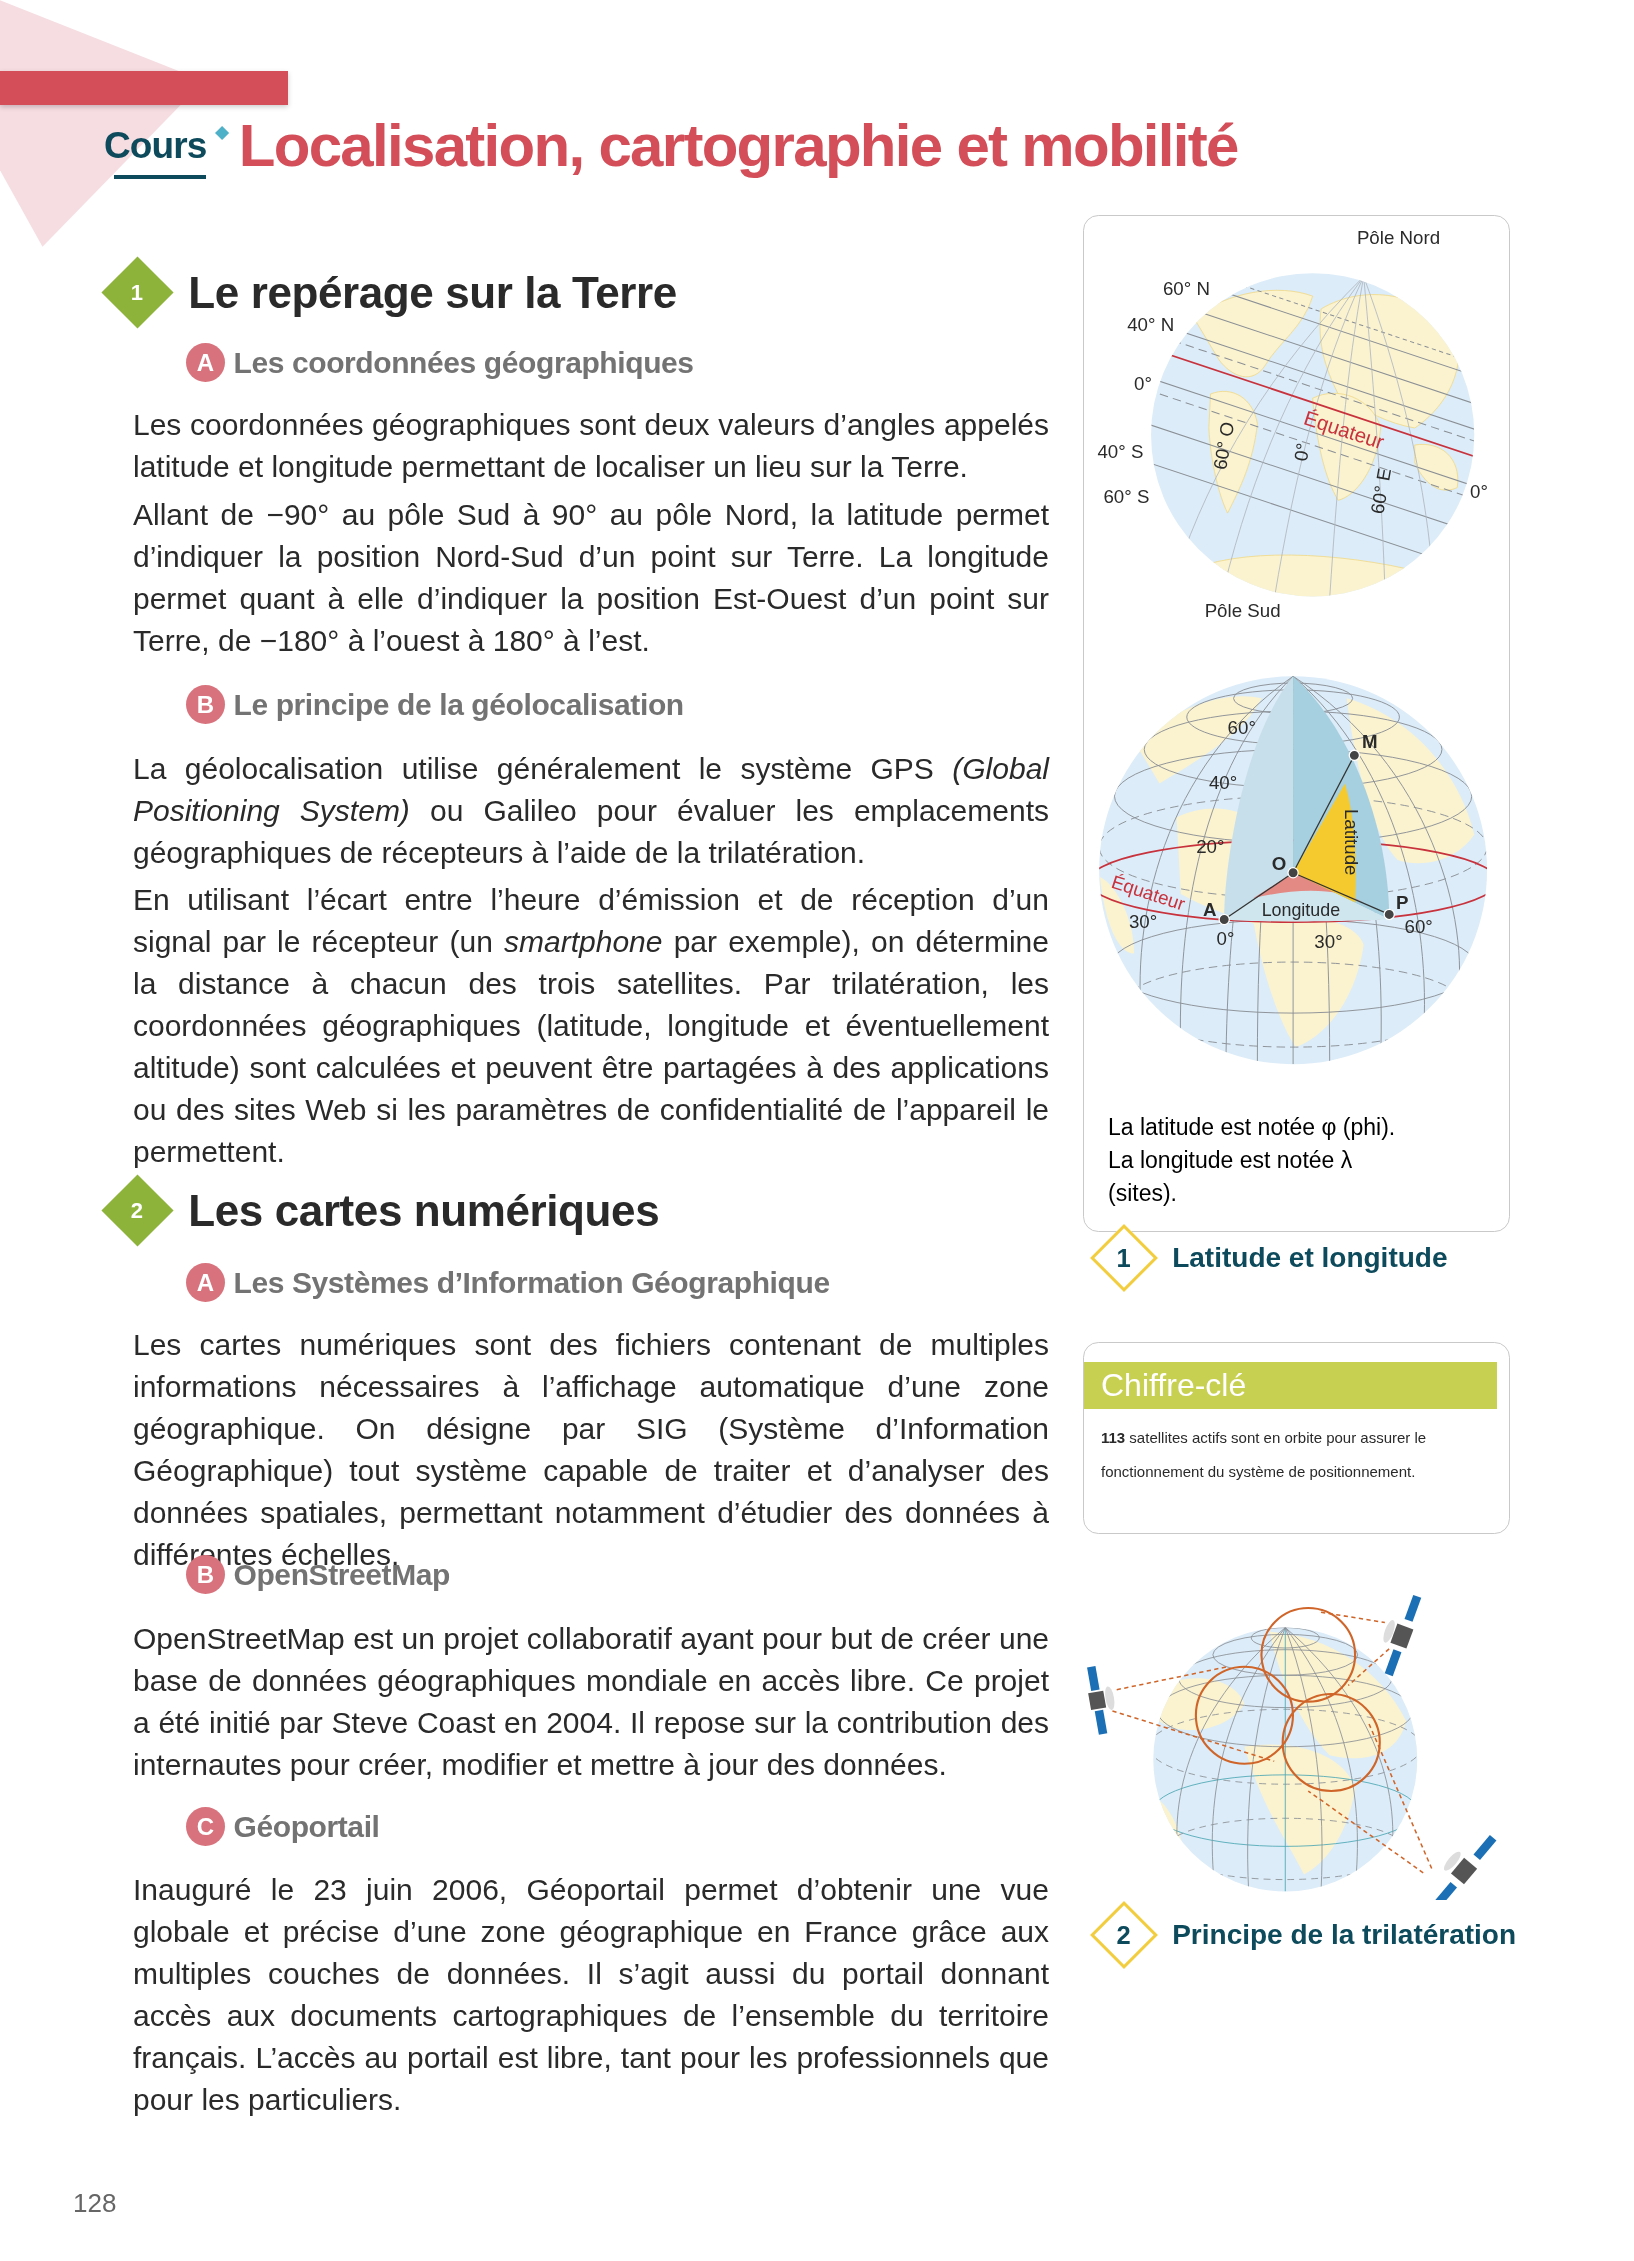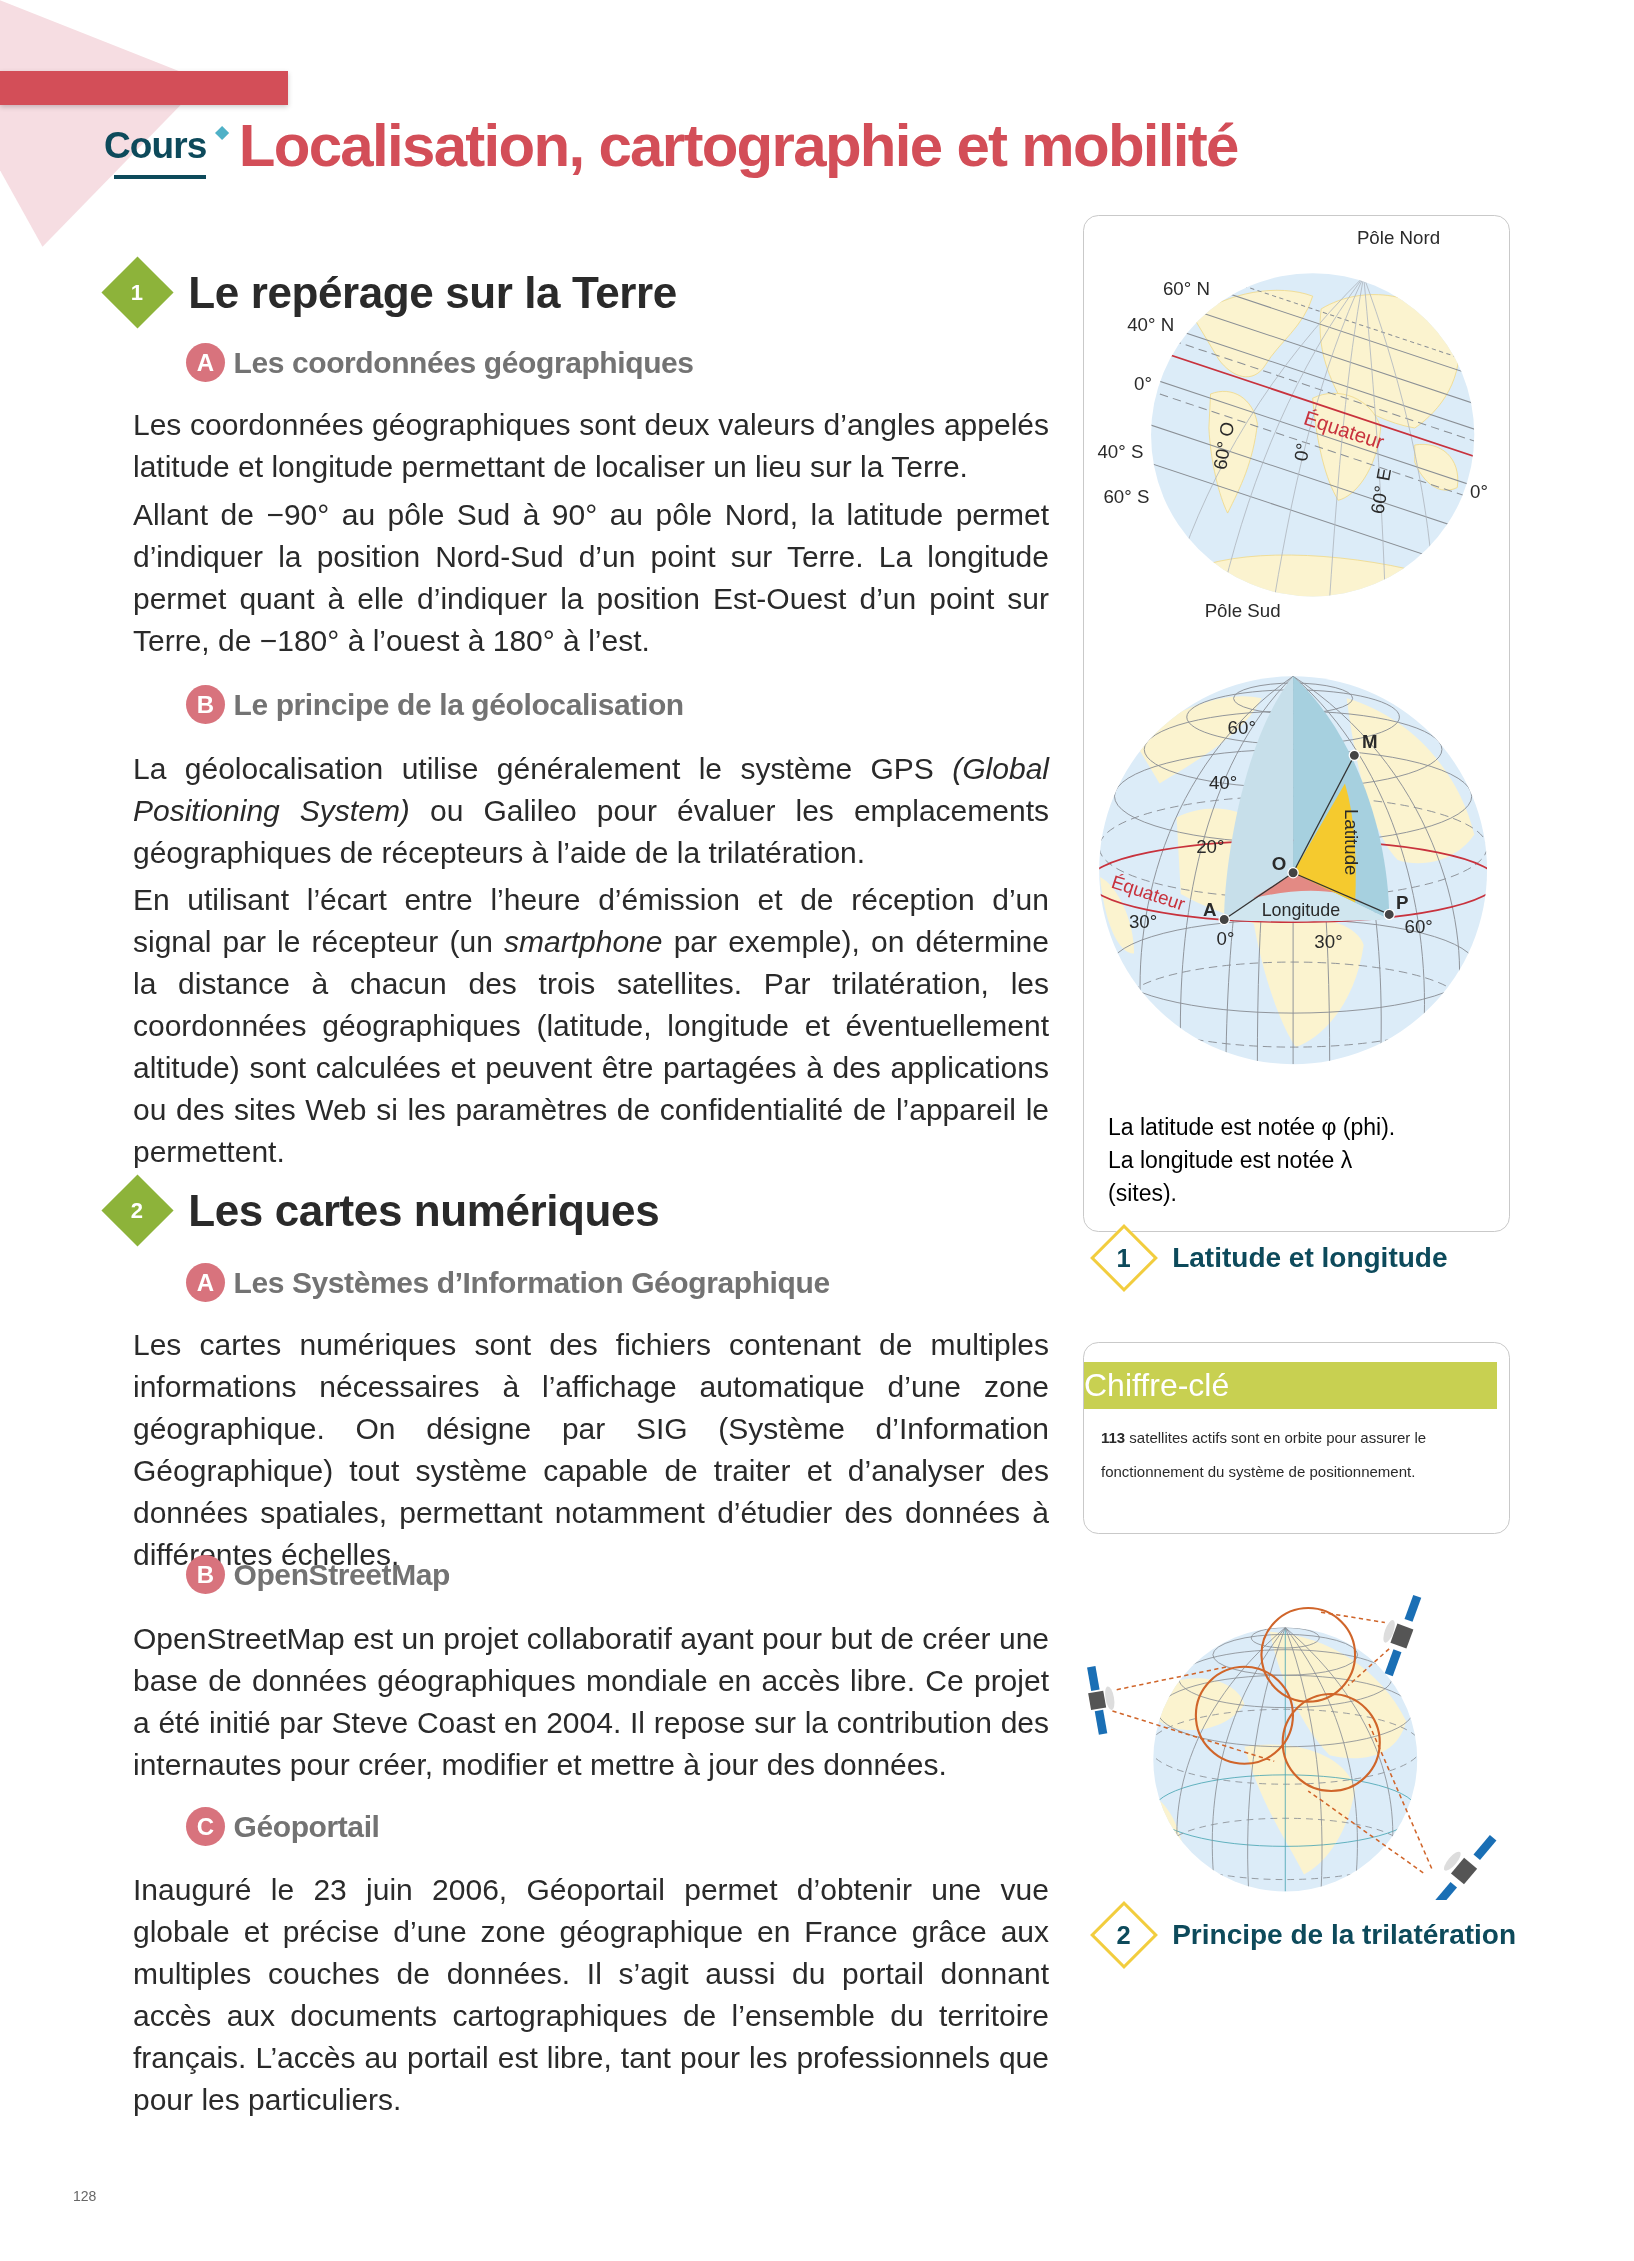--- a/index.html
+++ b/index.html
@@ -27,26 +27,26 @@
   .para em { font-style: italic; }
 
   .fig-box { position: absolute; left: 1083px; top: 215px; width: 427px; height: 1017px; border: 1.7px solid #c9c9c9; border-radius: 15.3px; background: #fff; }
   .caption-note { position: absolute; left: 1108px; top: 1111px; width: 375px; font-size: 23px; line-height: 33px; color: #000000; }
   .fig-label { position: absolute; display: flex; align-items: center; }
   .fig-label .ydia { width: 48px; height: 48px; border: 3.4px solid #f2cd3e; transform: rotate(45deg); background: #fff; display: flex; align-items: center; justify-content: center; margin: 0 24px 0 10.2px; }
   .fig-label .ydia span { transform: rotate(-45deg); font-weight: bold; font-size: 25.5px; color: #0d4a5b; }
   .fig-label .text { font-weight: bold; font-size: 28px; color: #0d4a5b; }
 
   .key-box { position: absolute; left: 1083px; top: 1342px; width: 427px; height: 192px; border: 1.7px solid #c9c9c9; border-radius: 15.3px; overflow: hidden; background: #fff; }
-  .key-head { position: absolute; left: 0; right: 12px; top: 19px; height: 47px; background: #c8d051; color: #fff; font-size: 32px; line-height: 47px; }
+  .key-head { position: absolute; left: 0; right: 12px; top: 19px; height: 47px; background: #c8d051; color: #fff; font-size: 32px; padding-left: 17px; line-height: 47px; }
   .key-body { position: absolute; left: 17px; right: 12px; top: 78px; font-size: 15px; line-height: 34px; color: #2a2a2a; }
   .key-body b { font-weight: bold; }
 
   .globe-svg { position: absolute; }
-  .page-num { position: absolute; left: 73px; top: 2188px; font-size: 14px; color: #666; }
+  .page-num { position: absolute; left: 73px; top: 2188px; font-size: 26px; color: #666; }
   svg text { font-family: "Liberation Sans", sans-serif; }
 </style>
 </head>
 <body>
 
 <svg class="deco-tri" viewBox="0 0 240 290">
   <polygon points="0,0 240,95 50,290 0,200" fill="#f6dde2"></polygon>
 </svg>
 <div class="deco-bar"></div>
 

